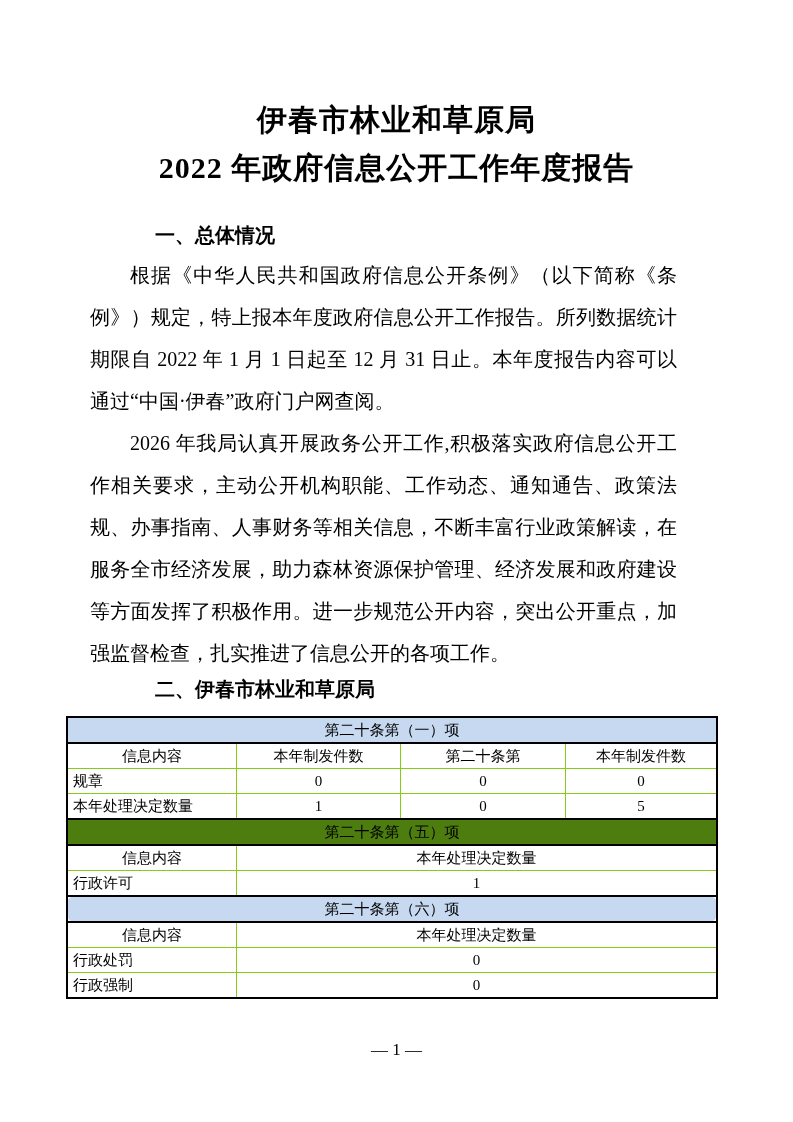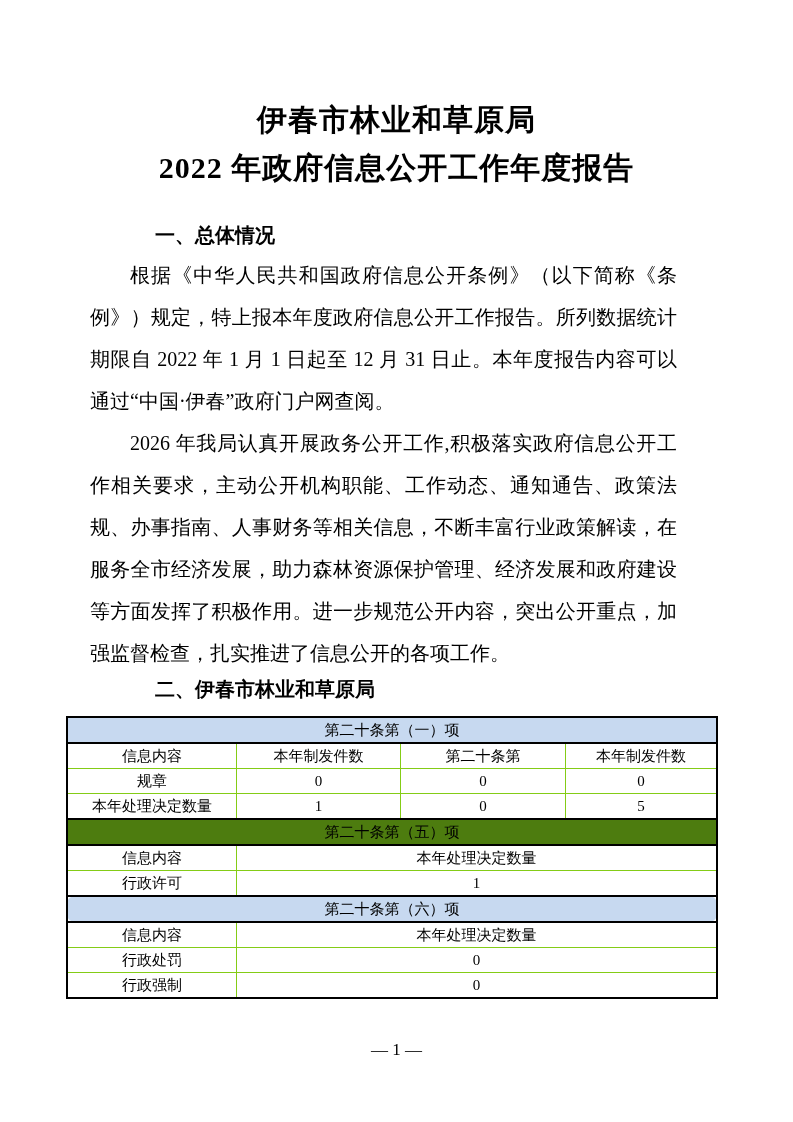--- a/index.html
+++ b/index.html
@@ -63,21 +63,21 @@
     text-align: center;
     overflow: hidden;
     white-space: nowrap;
   }
   table.doc-table tr.band td {
     border-top: 2px solid #000000;
     border-bottom: 2px solid #000000;
     font-size: 15px;
   }
   table.doc-table td.label {
-    text-align: center;
+    text-align: left;
   }
   .footer {
     position: absolute;
     top: 1040px;
     left: 0;
     width: 100%;
     text-align: center;
     font-size: 17px;
     font-family: "Liberation Serif", "DejaVu Serif", serif;
   }

